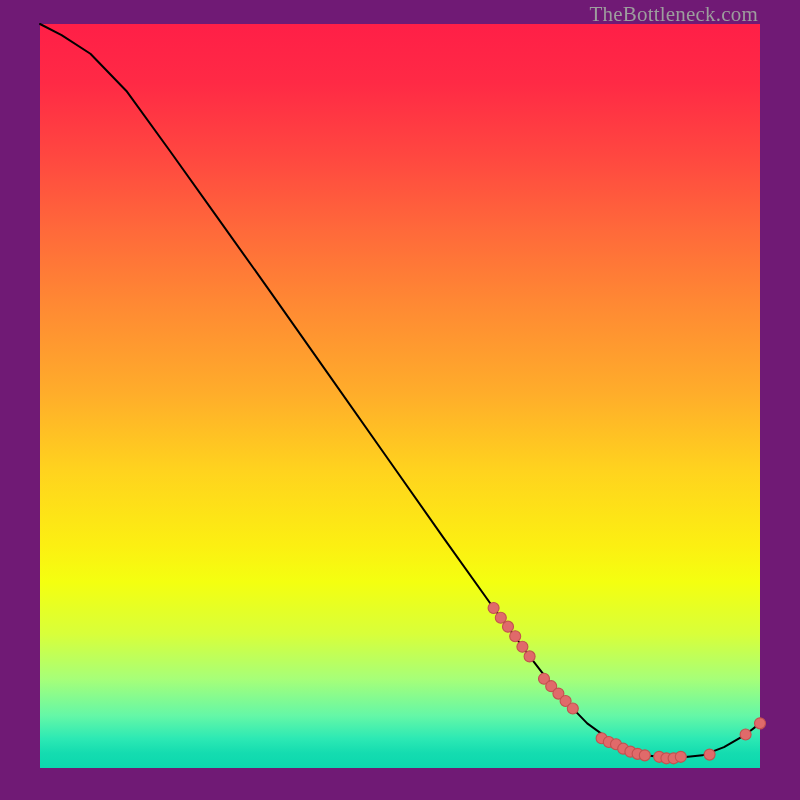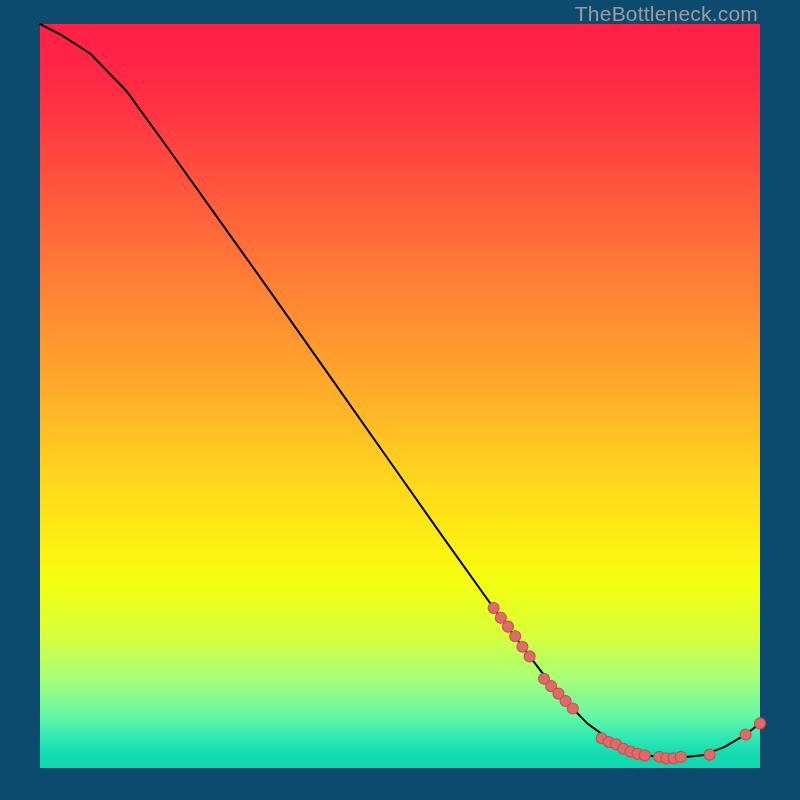--- a/index.html
+++ b/index.html
@@ -8,21 +8,22 @@
     background: #000;
     width: 800px;
     height: 800px;
     overflow: hidden;
     font-family: Arial, Helvetica, sans-serif;
   }
   .stage {
     position: relative;
     width: 800px;
     height: 800px;
-    background: #0c4a6e;
+    background: #701a75;
+    font-family: Liberation Serif, serif;
   }
   .plot-area {
     position: absolute;
     left: 40px;
     top: 24px;
     width: 720px;
     height: 744px;
     background: linear-gradient(
       to bottom,
       #ff1f47 0%,

